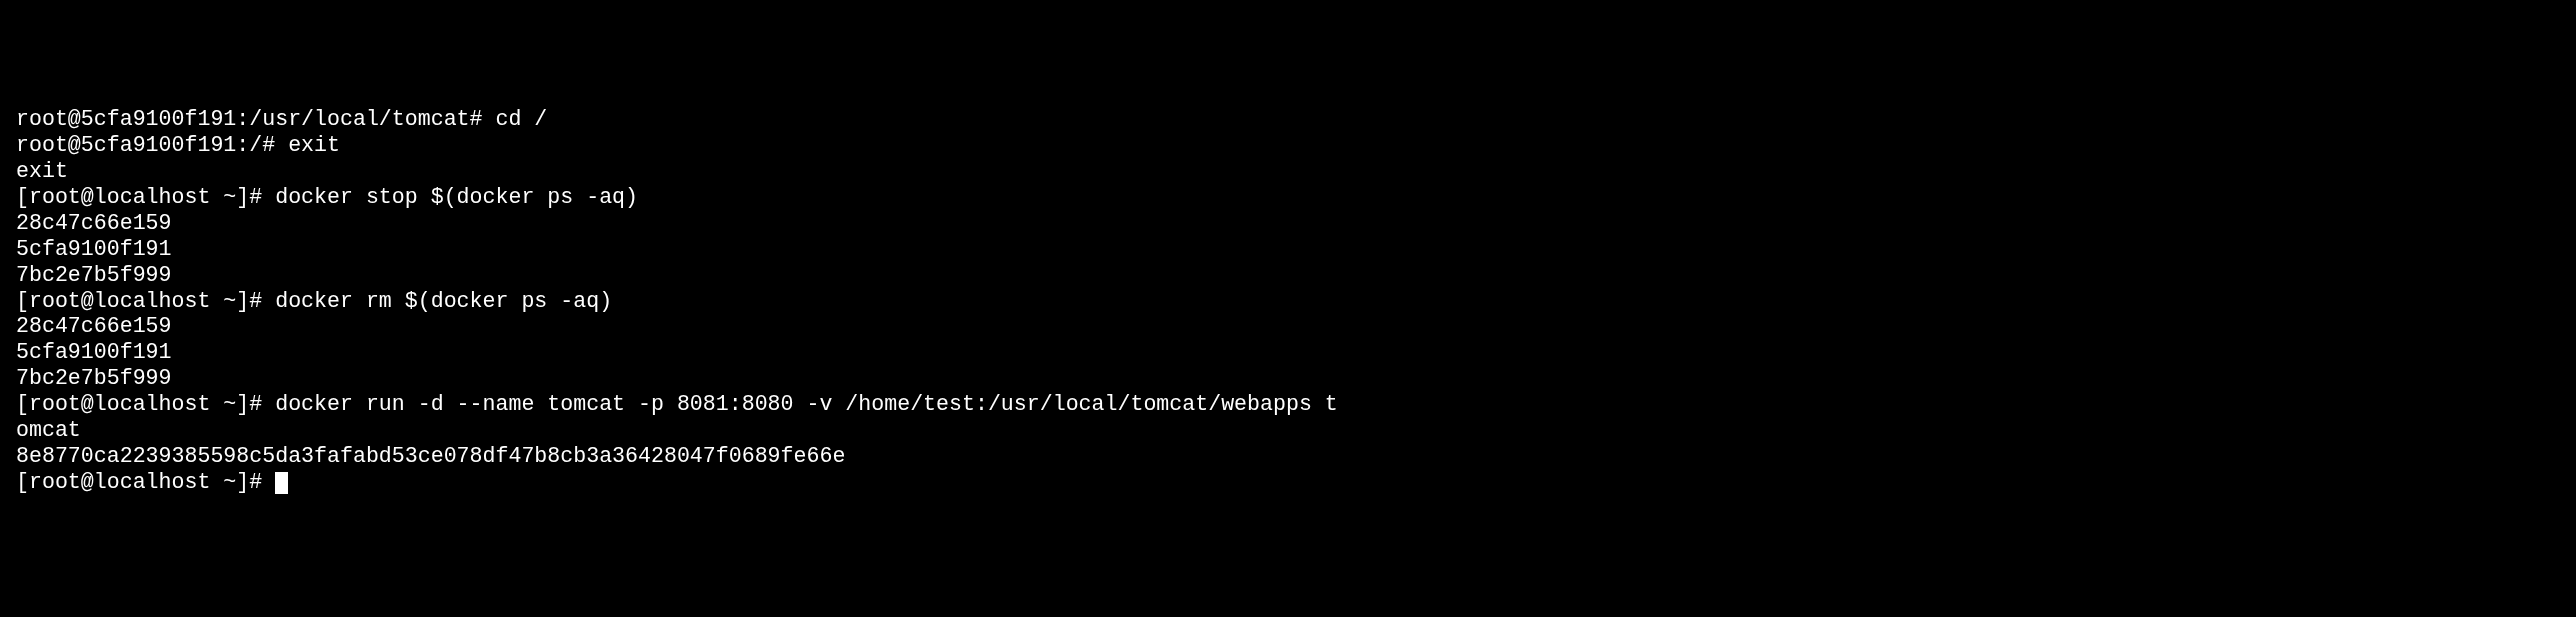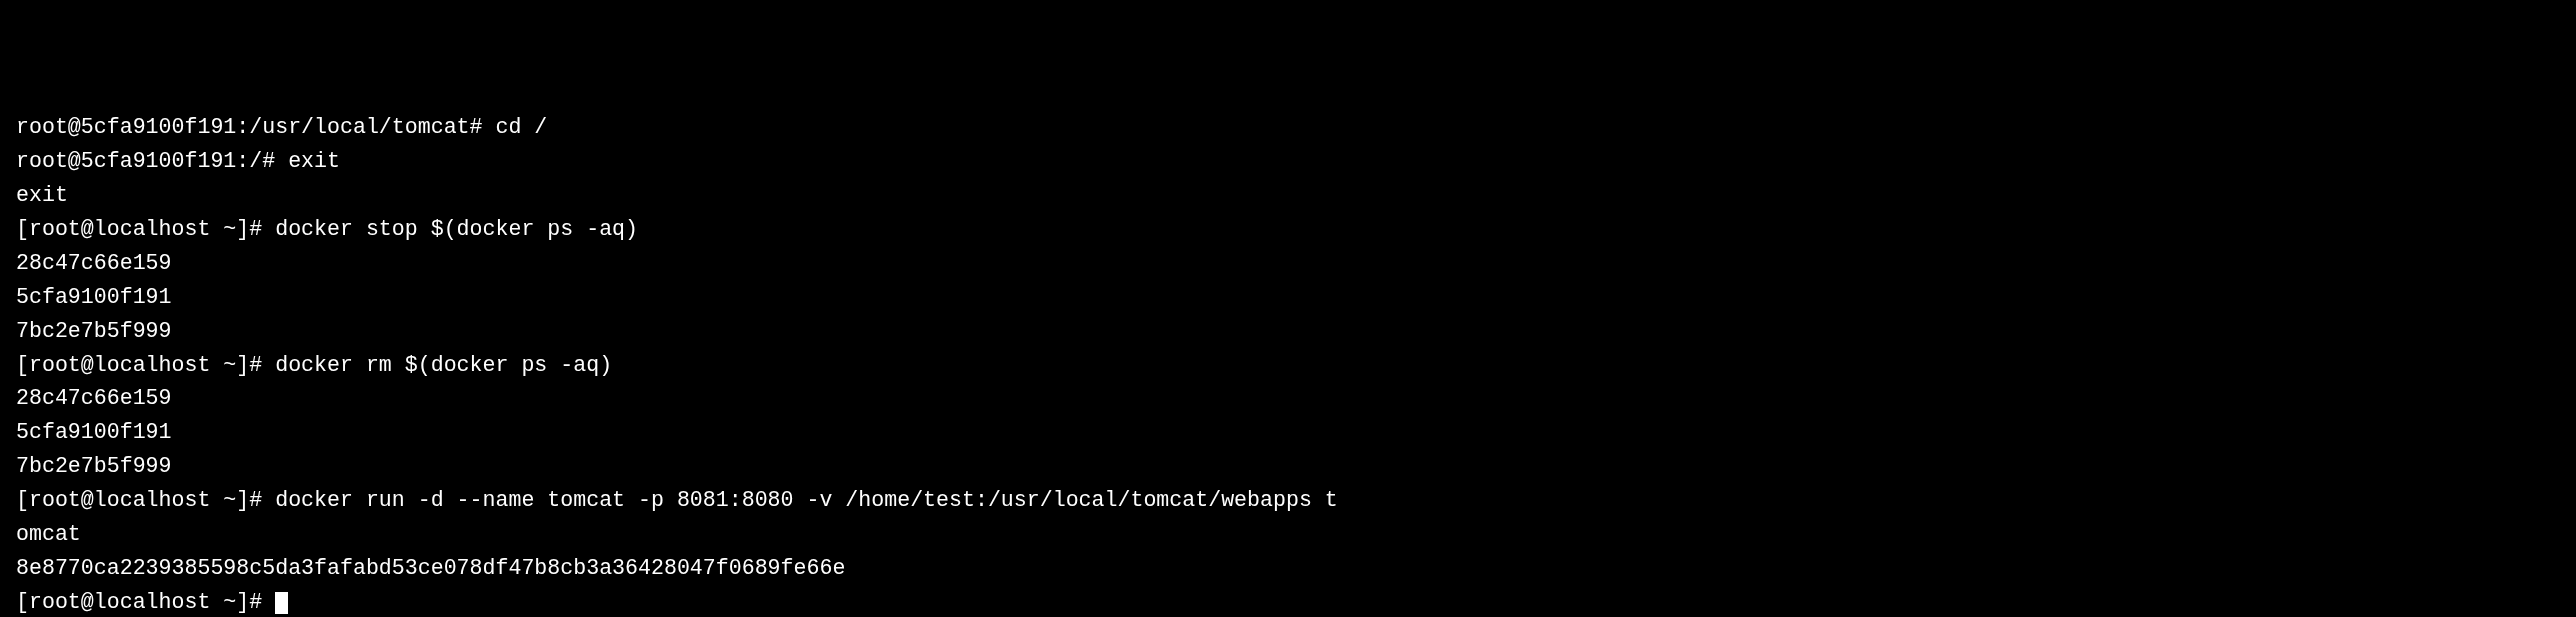--- a/index.html
+++ b/index.html
@@ -14,21 +14,20 @@
       font-size: 21.6px;
       line-height: 1.2;
       padding: 3.6px 16px;
       width: 2576px;
       height: 618px;
       overflow: hidden;
       white-space: pre-wrap;
     }
     .terminal-line {
       display: block;
-      margin-top: 8px;
     }
     .cursor {
       display: inline-block;
       width: 12.6px;
       height: 21.6px;
       background-color: #ffffff;
       vertical-align: text-bottom;
     }
   </style>
 </head>

